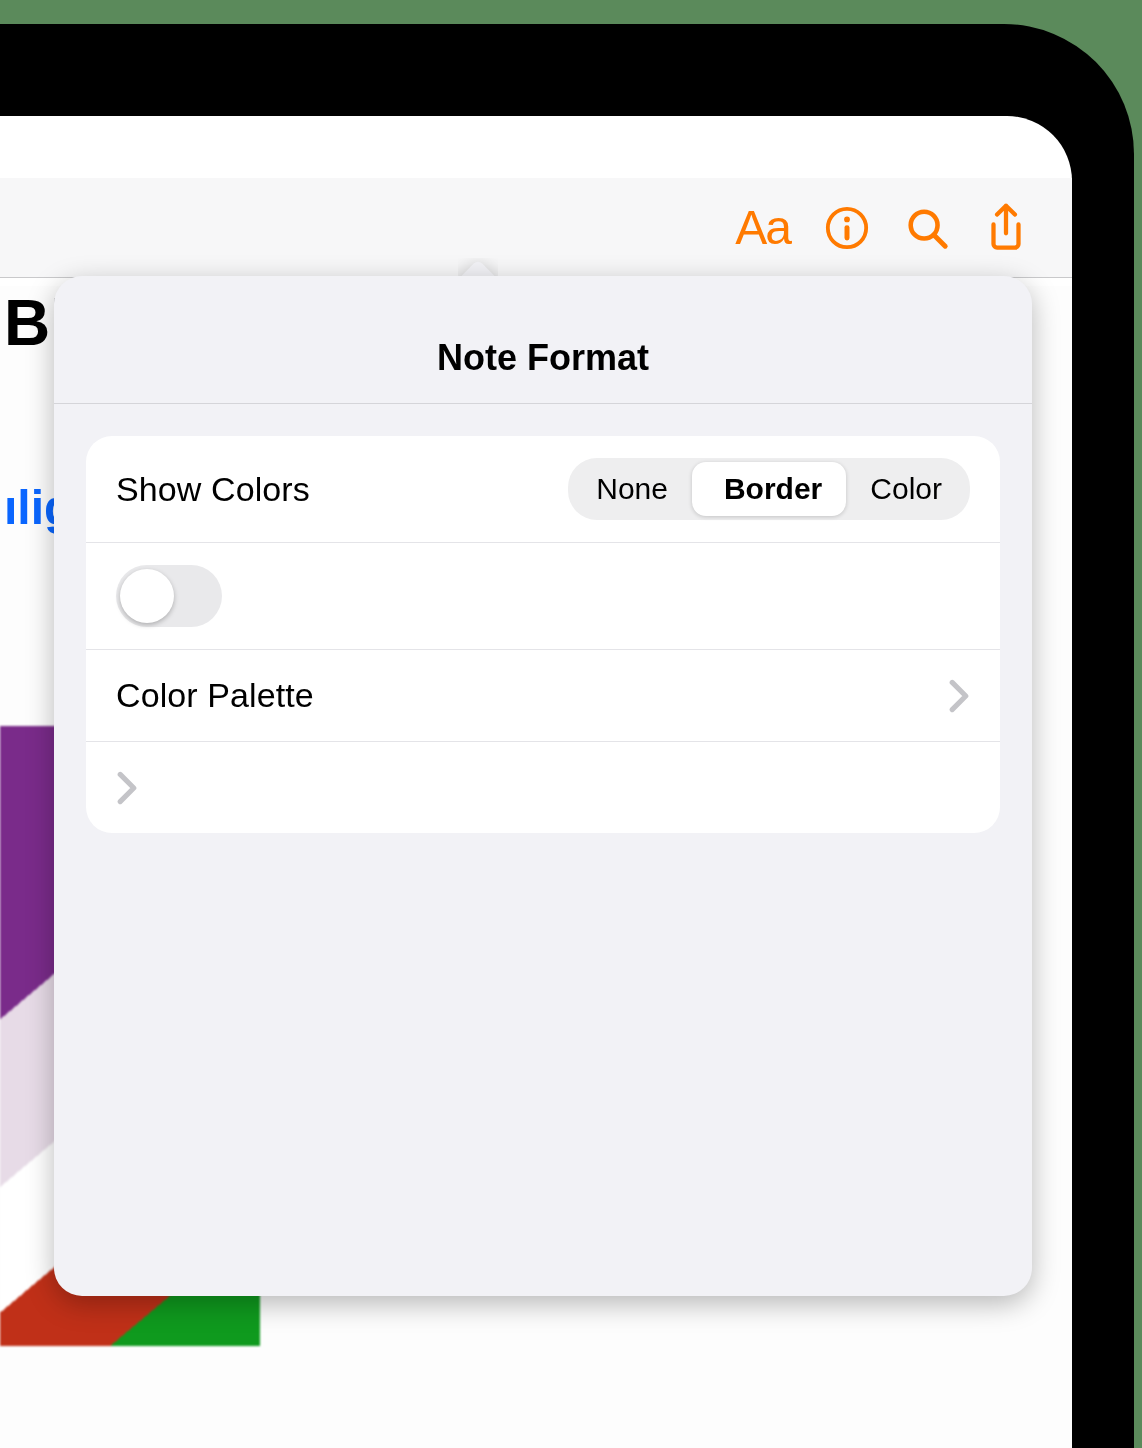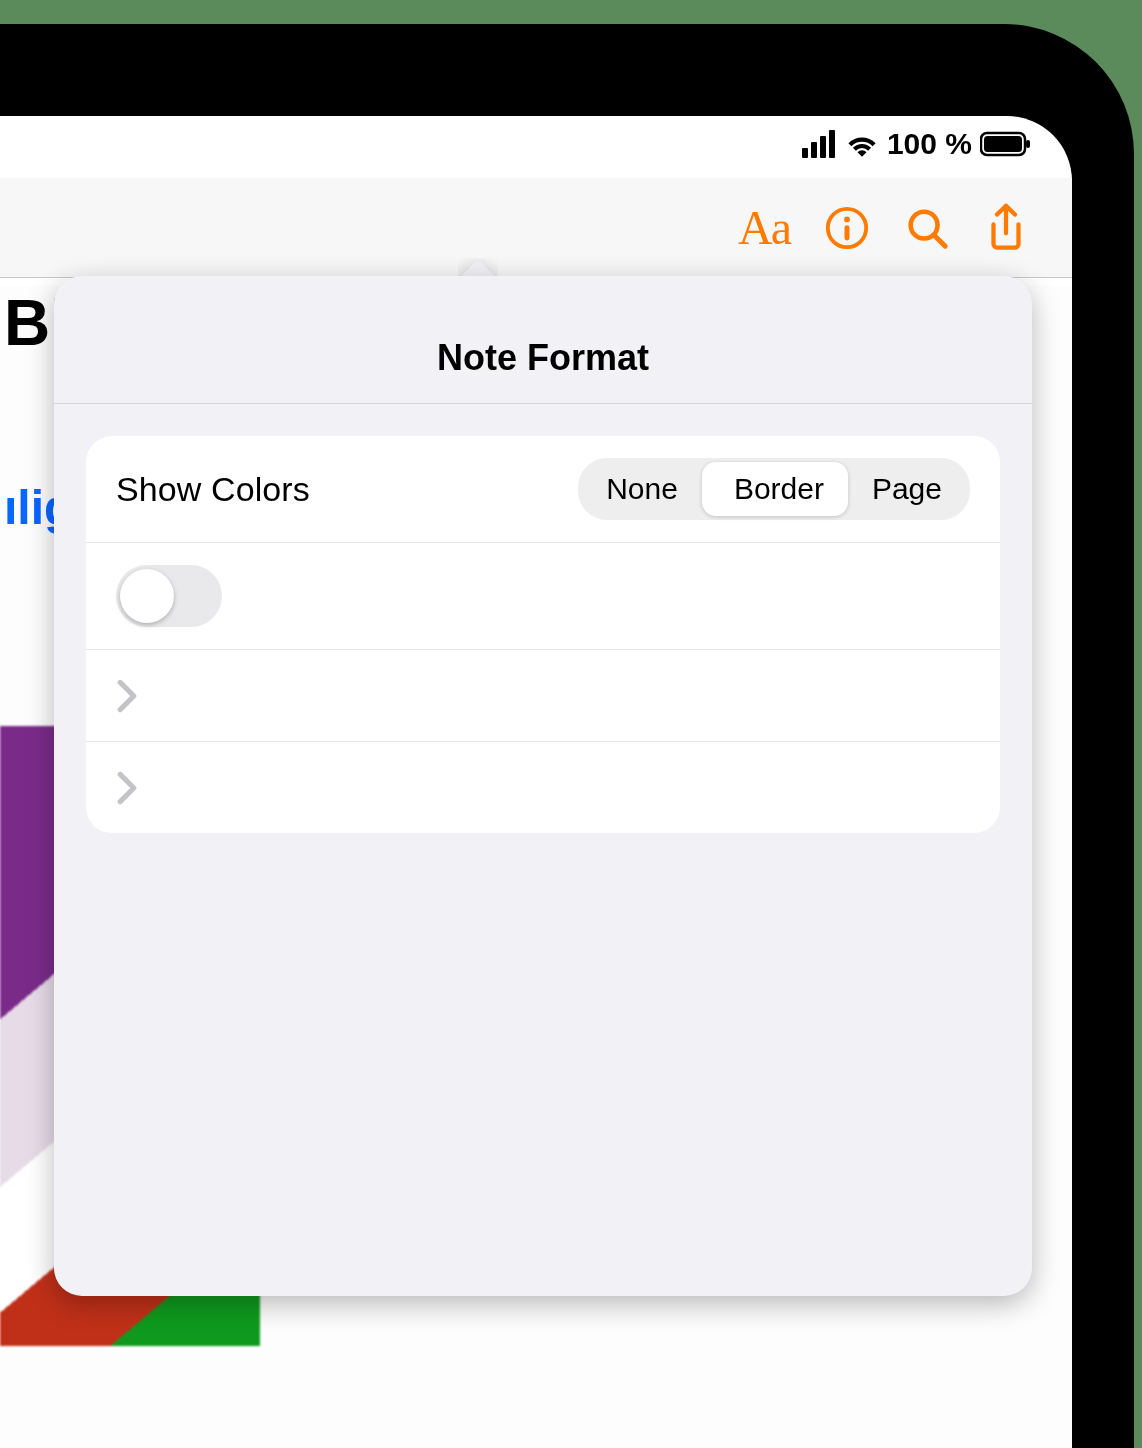--- a/index.html
+++ b/index.html
@@ -10,21 +10,21 @@
     .screen { position: absolute; top: 92px; left: 0; right: 62px; bottom: 0; background: #fff; border-top-right-radius: 65px; overflow: hidden; }
 
     
     .statusbar { position: absolute; top: 0; left: 0; right: 0; height: 56px; display: flex; justify-content: flex-end; align-items: center; gap: 8px; padding-right: 40px; font-size: 30px; font-weight: 600; color: #000; }
     .sigbars { display: inline-flex; align-items: flex-end; gap: 3px; margin-right: 2px; }
     .sigbars span { width: 6px; background: #000; display: inline-block; border-radius: 1px; }
     .sigbars span:nth-child(1){height:10px;} .sigbars span:nth-child(2){height:16px;} .sigbars span:nth-child(3){height:22px;} .sigbars span:nth-child(4){height:28px;}
     .wifi-icon svg, .battery-icon svg { display: block; }
 
     
-    .toolbar { position: absolute; top: 62px; left: 0; right: 0; height: 100px; background: rgba(247,247,248,0.94); border-bottom: 1px solid #c9c9cb; display: flex; justify-content: flex-end; align-items: center; gap: 34px; padding-right: 44px; font-family: Liberation Serif, serif; }
+    .toolbar { position: absolute; top: 62px; left: 0; right: 0; height: 100px; background: rgba(247,247,248,0.94); border-bottom: 1px solid #c9c9cb; display: flex; justify-content: flex-end; align-items: center; gap: 34px; padding-right: 44px; }
     .toolbar .tbtn { color: #ff7a00; display: flex; align-items: center; justify-content: center; cursor: pointer; }
     .toolbar .tbtn.aa { font-size: 48px; font-weight: 400; letter-spacing: -2px; }
 
     
     .bgcontent { position: absolute; top: 170px; left: 0; right: 0; bottom: 0; background: #fdfdfd; }
     .bgtitle { font-size: 64px; font-weight: 700; color: #000; padding-left: 4px; }
     .bglink  { font-size: 48px; font-weight: 600; color: #0a66ff; padding-top: 120px; padding-left: 4px; }
     .bgimg { position: absolute; top: 440px; left: 0; width: 260px; height: 620px; background: linear-gradient(140deg, #7a2b8a 0 35%, #e7dbe7 35% 55%, #fff 55% 70%, #c03018 70% 85%, #0f9a1e 85% 100%); filter: blur(1px); }
 
     
@@ -39,62 +39,41 @@
     .popover-body { padding: 32px; display: flex; flex-direction: column; gap: 72px; overflow: auto; }
 
     .group { background: #fff; border-radius: 26px; overflow: hidden; }
     .row { display: flex; align-items: center; justify-content: space-between; padding: 22px 30px; min-height: 92px; }
     .row + .row { border-top: 1px solid #e4e4e8; }
     .row-label { font-size: 34px; font-weight: 400; color: #000; letter-spacing: 0.1px; }
 
     
     .segmented { display: flex; background: #eeeeef; border-radius: 29px; padding: 4px; gap: 0; }
     .segmented .seg { padding: 10px 24px; font-size: 30px; font-weight: 500; color: #000; border-radius: 14px; cursor: pointer; }
-    .segmented .seg.selected { background: #fff; font-weight: 400; box-shadow: 0 1px 4px rgba(0,0,0,0.18); padding-left: 32px; }
+    .segmented .seg.selected { background: #fff; font-weight: 700; box-shadow: 0 1px 4px rgba(0,0,0,0.18); padding-left: 32px; }
 
     
     .toggle { width: 106px; height: 62px; border-radius: 40px; position: relative; cursor: pointer; }
     .toggle::after { content: ""; position: absolute; top: 4px; width: 54px; height: 54px; border-radius: 50%; background: #fff; box-shadow: 0 2px 5px rgba(0,0,0,0.25); }
     .toggle.off { background: #e9e9eb; }
     .toggle.off::after { left: 4px; }
     .toggle.on  { background: #ff7a00; }
     .toggle.on::after  { right: 4px; }
 
     
     .chevron { color: #c4c4c8; }
     .chevron svg { display: block; }
   </style>
 </head>
 <body>
 
 <div class="device-frame">
   <div class="bezel">
     <div class="screen">
 
-      <div class="statusbar">
-        <span class="sigbars">
-            <span></span>
-            <span></span>
-            <span></span>
-            <span></span>
-          </span>
-        <span class="wifi-icon">
-          <svg width="34" height="26" viewBox="0 0 24 18">
-              <path fill="#000" d="M12 18l-3.2-3.2a4.5 4.5 0 016.4 0L12 18zm-6.4-6.4a9 9 0 0112.8 0l-2.1 2.1a6 6 0 00-8.6 0l-2.1-2.1zM2.4 8.4a13.5 13.5 0 0119.2 0l-2.1 2.1a10.5 10.5 0 00-15 0L2.4 8.4z"></path>
-            </svg>
-        </span>
-        <span>100 %</span>
-        <span class="battery-icon">
-          <svg width="52" height="26" viewBox="0 0 52 26">
-              <rect x="1" y="2" width="44" height="22" rx="6" fill="none" stroke="#000" stroke-width="2.5"></rect>
-              <rect x="4" y="5" width="38" height="16" rx="3.5" fill="#000"></rect>
-              <rect x="46" y="9" width="4" height="8" rx="2" fill="#000"></rect>
-            </svg>
-        </span>
-      </div>
 
       <div class="toolbar">
         <div class="tbtn aa">Aa</div>
         <div class="tbtn">
           <svg width="46" height="46" viewBox="0 0 24 24">
               <circle cx="12" cy="12" r="10" fill="none" stroke="#ff7a00" stroke-width="2"></circle>
               <circle cx="12" cy="7.5" r="1.5" fill="#ff7a00"></circle>
               <rect x="10.7" y="10.5" width="2.6" height="8" rx="1.3" fill="#ff7a00"></rect>
             </svg>
         </div>
@@ -126,27 +105,28 @@
           </div>
 
           <div class="popover-body">
 
             <div class="group">
               <div class="row">
                 <span class="row-label">Show Colors</span>
                 <div class="segmented">
                   <div class="seg">None</div>
                   <div class="seg selected">Border</div>
-                  <div class="seg">Page</div>
+                  <div class="seg">Color</div>
                 </div>
               </div>
               <div class="row">
                 <div class="toggle off"></div>
               </div>
               <div class="row">
+                <span class="row-label">Color Palette</span>
                 <span class="chevron">
                     <svg width="22" height="34" viewBox="0 0 12 20">
                       <path d="M2 2l8 8-8 8" fill="none" stroke="#c4c4c8" stroke-width="3" stroke-linecap="round" stroke-linejoin="round"></path>
                     </svg>
                   </span>
               </div>
               <div class="row">
                 <span class="chevron">
                     <svg width="22" height="34" viewBox="0 0 12 20">
                       <path d="M2 2l8 8-8 8" fill="none" stroke="#c4c4c8" stroke-width="3" stroke-linecap="round" stroke-linejoin="round"></path>

